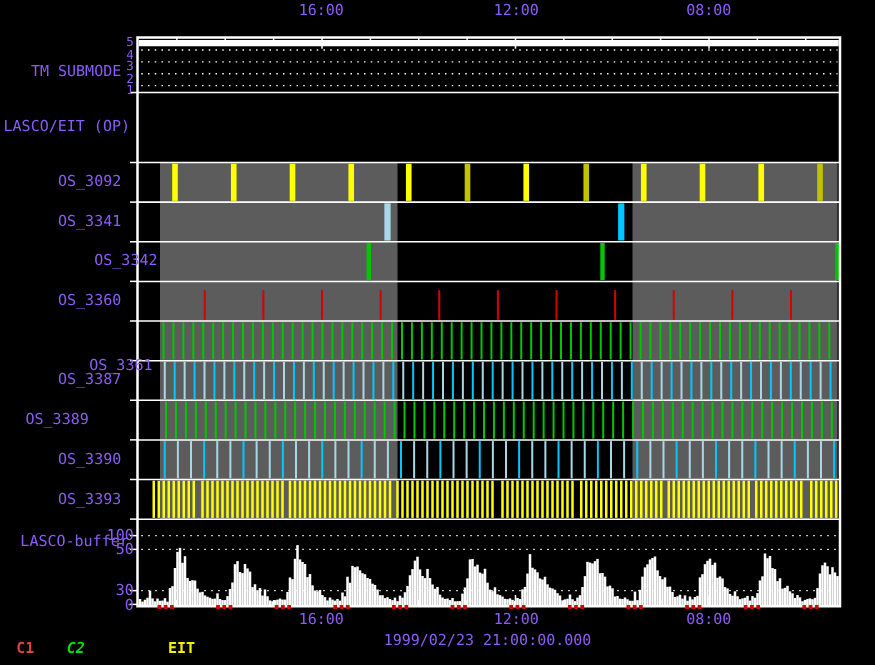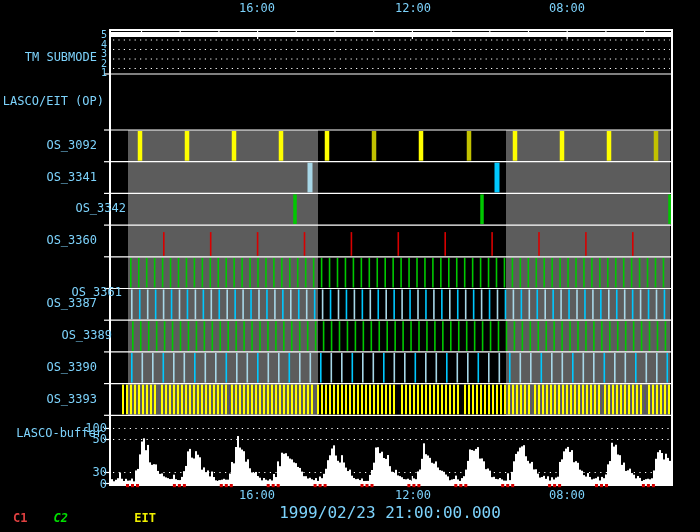--- a/index.html
+++ b/index.html
@@ -1,25 +1,25 @@
 <!DOCTYPE html>
 <html><head>
 <meta charset="utf-8">
 <style>
   html,body { margin:0; padding:0; background:#000; }
   .screen {
     position:relative; width:700px; height:532px; background:#000;
     overflow:hidden;
     font-family:"DejaVu Sans Mono","Liberation Mono",monospace;
   }
-  .lbl { position:absolute; color:#7dd3fc; font-size:12px; line-height:13px; white-space:pre; }
+  .lbl { position:absolute; color:#8b5cf6; font-size:12px; line-height:13px; white-space:pre; }
   .row-lbl { text-align:right; }
   .tick-num { font-size:10px; line-height:10px; }
   .axis-time { transform:translateX(-50%); }
-  .date-lbl { transform:translateX(-50%); font-size:16px; }
+  .date-lbl { transform:translateX(-50%); font-size:12px; }
   .legend { position:absolute; left:13px; top:511px; display:flex; gap:26px; font-size:12px; font-weight:bold; }
   .legend span { letter-spacing:0px; }
   svg { position:absolute; left:0; top:0; }
 </style>
 </head>
 <body>
 
 <div class="screen">
 
   <svg id="plot-svg" width="700" height="532" viewBox="0 0 700 532">
@@ -847,21 +847,21 @@
   <div class="lbl axis-time" style="left:567px; top:2px;">08:00</div>
 
   <div class="lbl row-lbl" style="right:603px; top:51px;">TM SUBMODE</div>
   <div class="lbl row-lbl" style="right:596px; top:95px;">LASCO/EIT (OP)</div>
   <div class="lbl row-lbl" style="right:603px; top:139px;">OS_3092</div>
   <div class="lbl row-lbl" style="right:603px; top:170.5px;">OS_3341</div>
   <div class="lbl row-lbl" style="right:574px; top:202px;">OS_3342</div>
   <div class="lbl row-lbl" style="right:603px; top:234px;">OS_3360</div>
   <div class="lbl row-lbl" style="right:578px; top:266px;margin-top:20px;">OS_3361</div>
   <div class="lbl row-lbl" style="right:603px; top:297px;">OS_3387</div>
-  <div class="lbl row-lbl" style="right:588px; top:329px;margin-left:16px;">OS_3389</div>
+  <div class="lbl row-lbl" style="right:629px; top:329px;margin-left:16px;">OS_3389</div>
   <div class="lbl row-lbl" style="right:603px; top:361px;">OS_3390</div>
   <div class="lbl row-lbl" style="right:603px; top:392.5px;">OS_3393</div>
   <div class="lbl row-lbl" style="right:597px; top:427px;">LASCO-buffer</div>
 
   <div class="lbl tick-num" style="right:593px; top:30px;">5</div>
   <div class="lbl tick-num" style="right:593px; top:39.5px;">4</div>
   <div class="lbl tick-num" style="right:593px; top:49px;">3</div>
   <div class="lbl tick-num" style="right:593px; top:58.5px;">2</div>
   <div class="lbl tick-num" style="right:593px; top:68px;">1</div>
 

